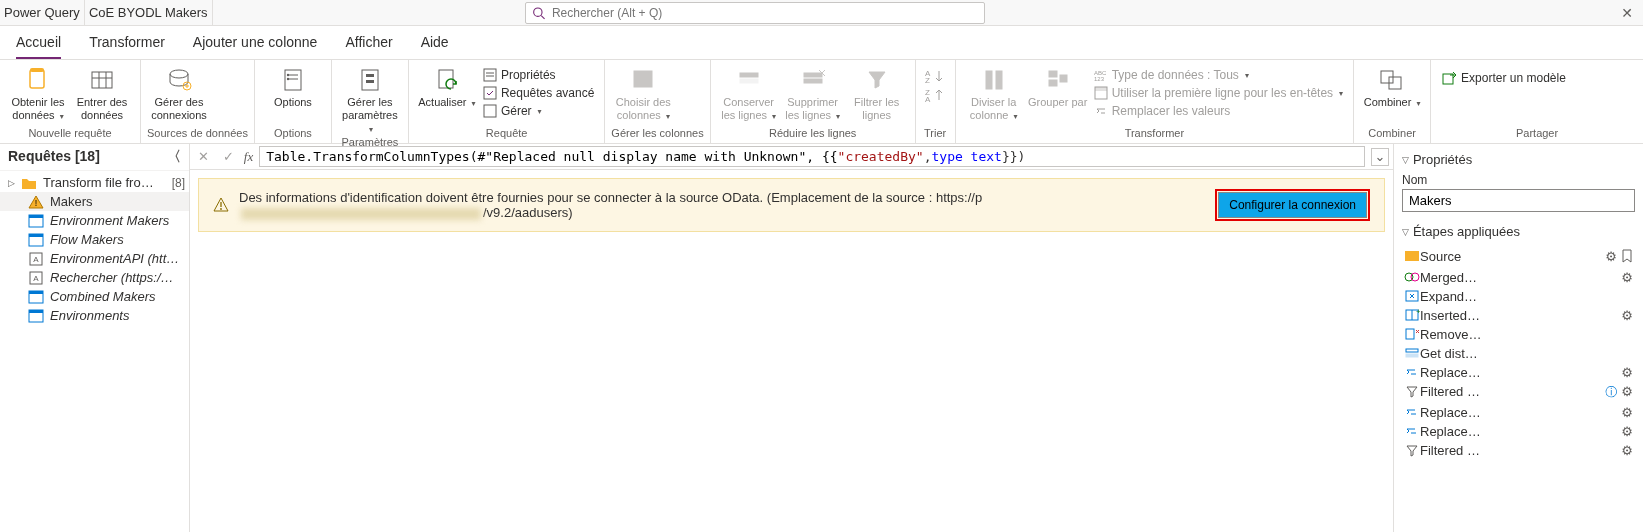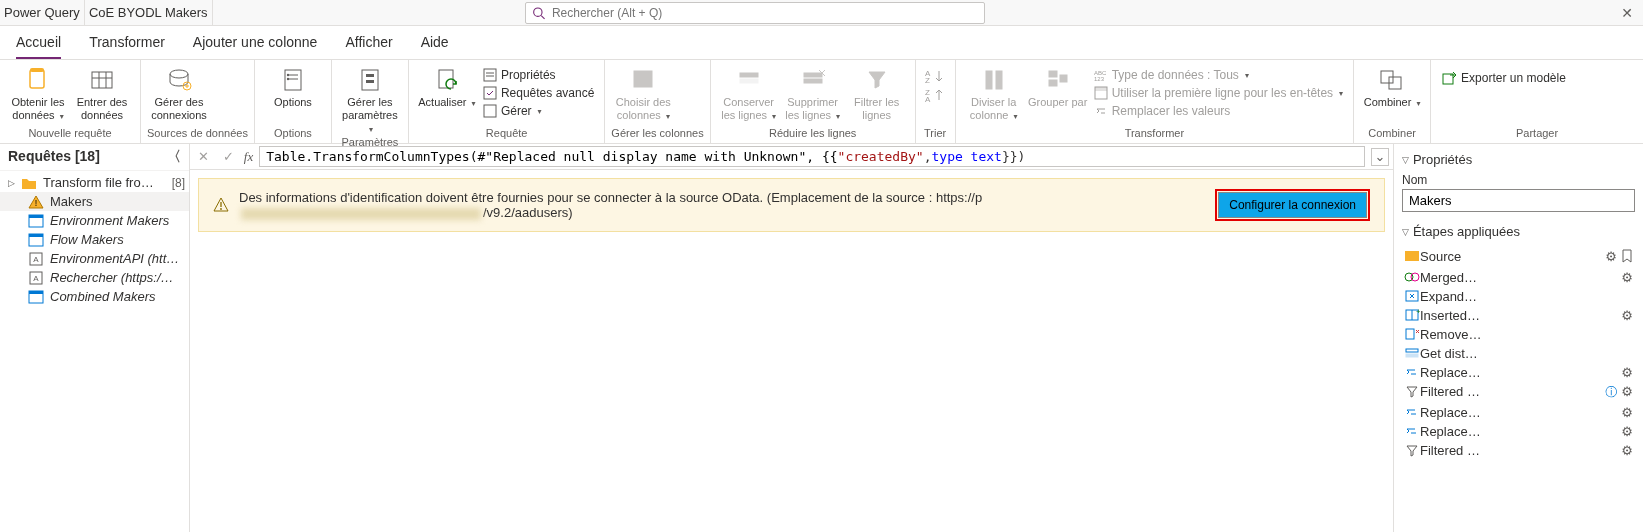--- a/index.html
+++ b/index.html
@@ -573,20 +573,27 @@
           </svg>
         <span class="qlbl">Rechercher (https:/…</span>
       </div>
       <div class="qnode indent italic">
         <svg class="tblico" viewBox="0 0 16 14">
             <rect x="1" y="1" width="14" height="12" fill="none" stroke="#0078d4"></rect>
             <rect x="1" y="1" width="14" height="3" fill="#0078d4"></rect>
           </svg>
         <span class="qlbl">Combined Makers</span>
       </div>
+      <div class="qnode indent italic">
+        <svg class="tblico" viewBox="0 0 16 14">
+            <rect x="1" y="1" width="14" height="12" fill="none" stroke="#0078d4"></rect>
+            <rect x="1" y="1" width="14" height="3" fill="#0078d4"></rect>
+          </svg>
+        <span class="qlbl">Environments</span>
+      </div>
     </div>
   </div>
 
   <div class="center">
     <div class="formula-bar">
       <span style="color:#a19f9d; padding:0 4px; cursor:pointer;">✕</span>
       <span style="color:#a19f9d; padding:0 4px; cursor:pointer;">✓</span>
       <span style="font-style:italic; font-family:serif; color:#605e5c;">fx</span>
       <div class="fxbox">
         <span class="m-func">Table.TransformColumnTypes(#"Replaced null display name with Unknown", {{</span>

